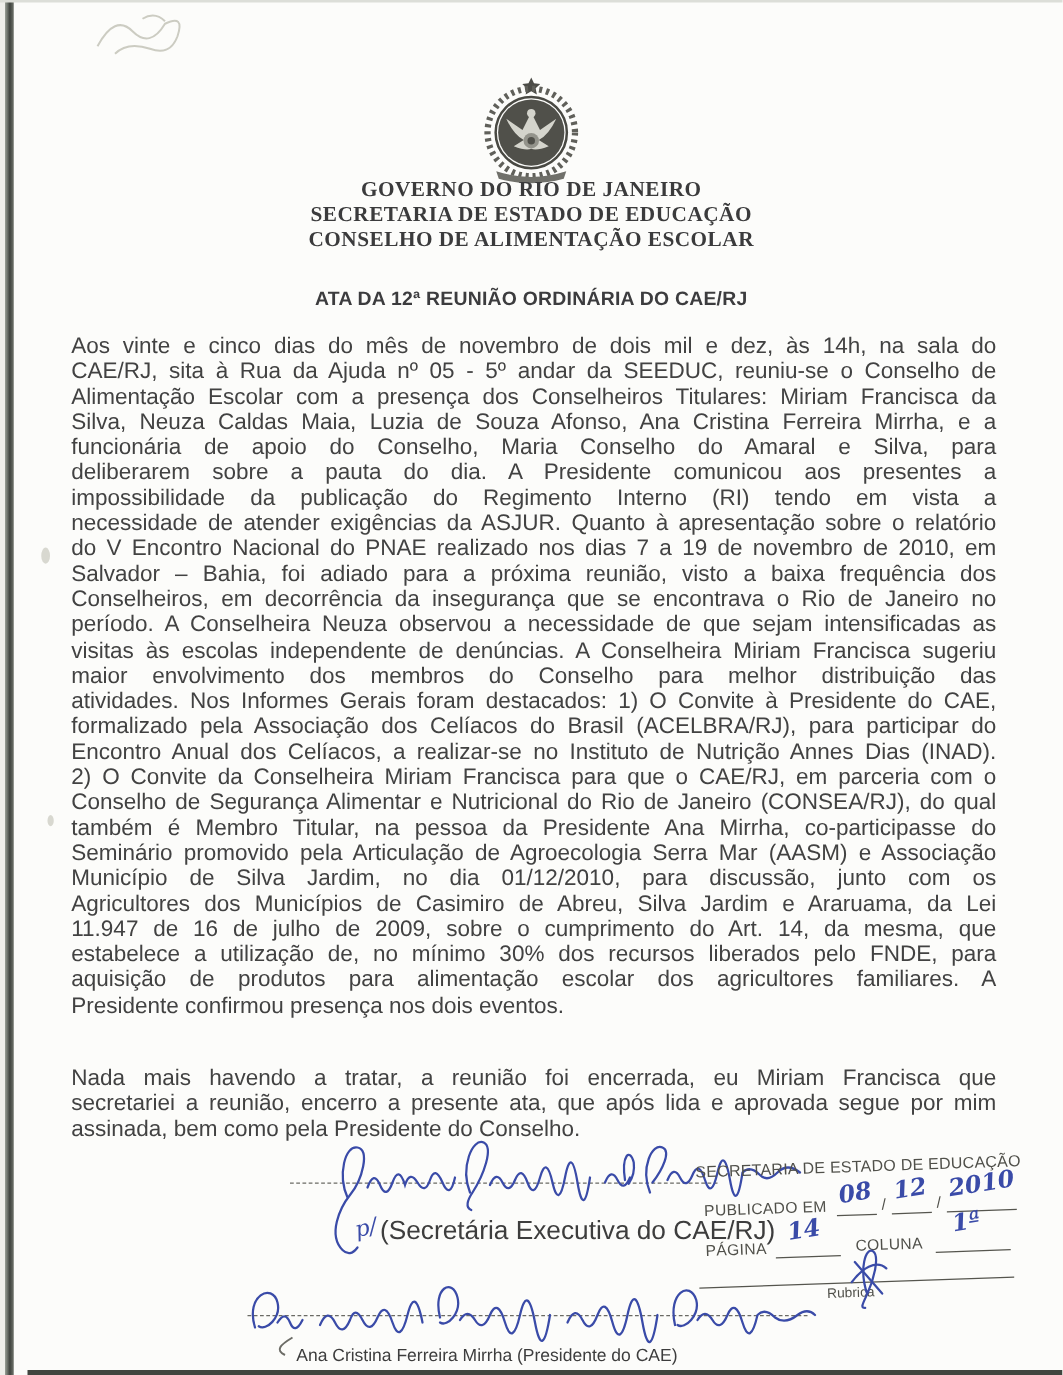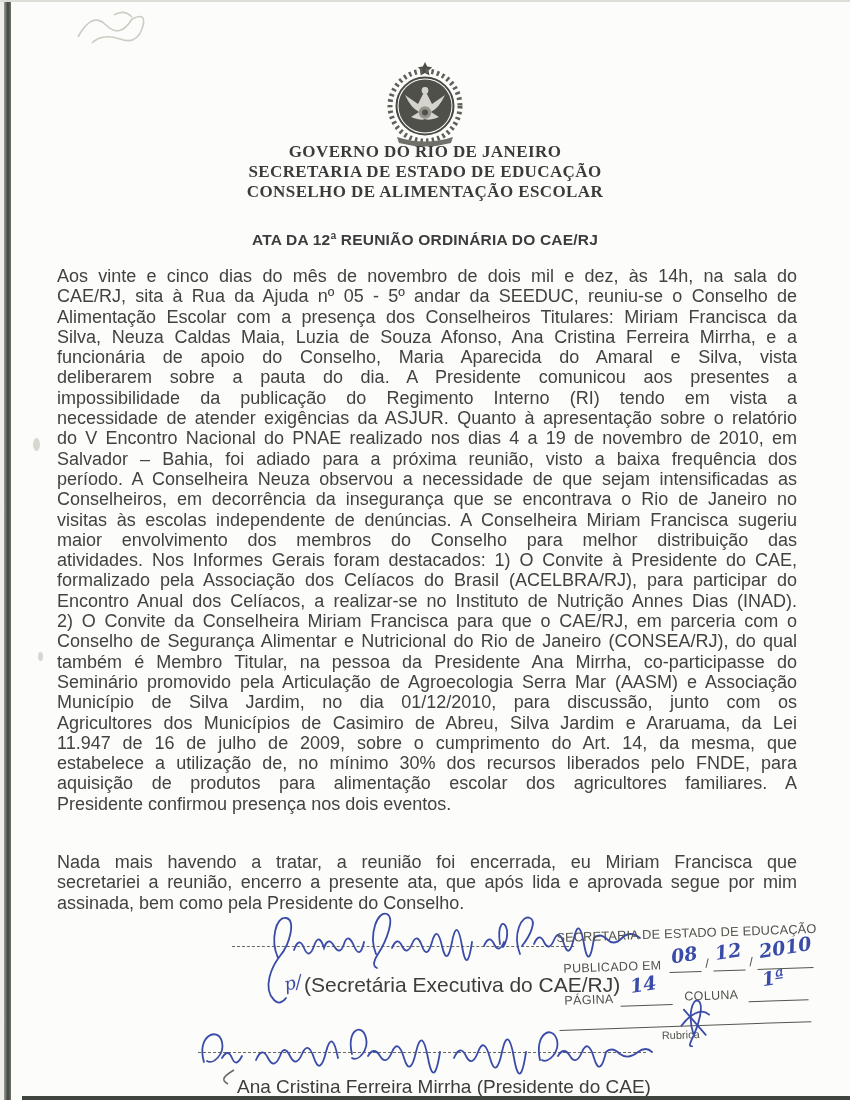--- a/index.html
+++ b/index.html
@@ -31,21 +31,21 @@
   .p2{top:852px;}
   .tline{text-align:justify;text-align-last:justify;white-space:normal;}
   .tline:last-child{text-align-last:left;}
 
   
   .dashline{position:absolute;border-bottom:1.6px dashed #6a6a64;}
   .dash1{left:232px;top:946px;width:342px;}
   .dash2{left:198px;top:1052px;width:448px;}
   .sigsvg{position:absolute;pointer-events:none;}
   .caption1{position:absolute;left:304px;top:973px;font-size:21px;color:#3d3d3d;}
-  .caption2{position:absolute;left:237px;top:1076px;font-size:19px;color:#3d3d3d;}
+  .caption2{position:absolute;left:237px;top:1076px;font-size:14px;color:#3d3d3d;}
   .hand{position:absolute;font-family:"DejaVu Serif", serif;font-style:italic;
     color:#3a4ba8;}
   .hand-p{left:284px;top:972px;font-size:18px;transform:rotate(-12deg);}
 
   .stamp{position:absolute;left:556px;top:930px;width:275px;height:125px;
     transform:rotate(-2deg);transform-origin:0 0;color:#50504a;}
   .stamp .st-title{position:absolute;left:0;top:0;width:275px;font-size:12.8px;
     letter-spacing:.2px;white-space:nowrap;}
   .st-label{position:absolute;font-size:12.5px;letter-spacing:.3px;}
   .st-line{position:absolute;border-bottom:1.3px solid #55554e;}
@@ -86,28 +86,28 @@
     <div>CONSELHO DE ALIMENTAÇÃO ESCOLAR</div>
   </div>
 
   <div class="doc-title">ATA DA 12ª REUNIÃO ORDINÁRIA DO CAE/RJ</div>
 
   <div class="body-text p1">
       <div class="tline">Aos vinte e cinco dias do mês de novembro de dois mil e dez, às 14h, na sala do</div>
       <div class="tline">CAE/RJ, sita à Rua da Ajuda nº 05 - 5º andar da SEEDUC, reuniu-se o Conselho de</div>
       <div class="tline">Alimentação Escolar com a presença dos Conselheiros Titulares: Miriam Francisca da</div>
       <div class="tline">Silva, Neuza Caldas Maia, Luzia de Souza Afonso, Ana Cristina Ferreira Mirrha, e a</div>
-      <div class="tline">funcionária de apoio do Conselho, Maria Aparecida do Amaral e Silva, vista</div>
+      <div class="tline">funcionária de apoio do Conselho, Maria Conselho do Amaral e Silva, para</div>
       <div class="tline">deliberarem sobre a pauta do dia. A Presidente comunicou aos presentes a</div>
       <div class="tline">impossibilidade da publicação do Regimento Interno (RI) tendo em vista a</div>
       <div class="tline">necessidade de atender exigências da ASJUR. Quanto à apresentação sobre o relatório</div>
-      <div class="tline">do V Encontro Nacional do PNAE realizado nos dias 4 a 19 de novembro de 2010, em</div>
+      <div class="tline">do V Encontro Nacional do PNAE realizado nos dias 7 a 19 de novembro de 2010, em</div>
       <div class="tline">Salvador – Bahia, foi adiado para a próxima reunião, visto a baixa frequência dos</div>
+      <div class="tline">Conselheiros, em decorrência da insegurança que se encontrava o Rio de Janeiro no</div>
       <div class="tline">período. A Conselheira Neuza observou a necessidade de que sejam intensificadas as</div>
-      <div class="tline">Conselheiros, em decorrência da insegurança que se encontrava o Rio de Janeiro no</div>
       <div class="tline">visitas às escolas independente de denúncias. A Conselheira Miriam Francisca sugeriu</div>
       <div class="tline">maior envolvimento dos membros do Conselho para melhor distribuição das</div>
       <div class="tline">atividades. Nos Informes Gerais foram destacados: 1) O Convite à Presidente do CAE,</div>
       <div class="tline">formalizado pela Associação dos Celíacos do Brasil (ACELBRA/RJ), para participar do</div>
       <div class="tline">Encontro Anual dos Celíacos, a realizar-se no Instituto de Nutrição Annes Dias (INAD).</div>
       <div class="tline">2) O Convite da Conselheira Miriam Francisca para que o CAE/RJ, em parceria com o</div>
       <div class="tline">Conselho de Segurança Alimentar e Nutricional do Rio de Janeiro (CONSEA/RJ), do qual</div>
       <div class="tline">também é Membro Titular, na pessoa da Presidente Ana Mirrha,  co-participasse do</div>
       <div class="tline">Seminário promovido pela Articulação de Agroecologia Serra Mar (AASM) e Associação</div>
       <div class="tline">Município de Silva Jardim, no dia 01/12/2010, para discussão, junto com os</div>

